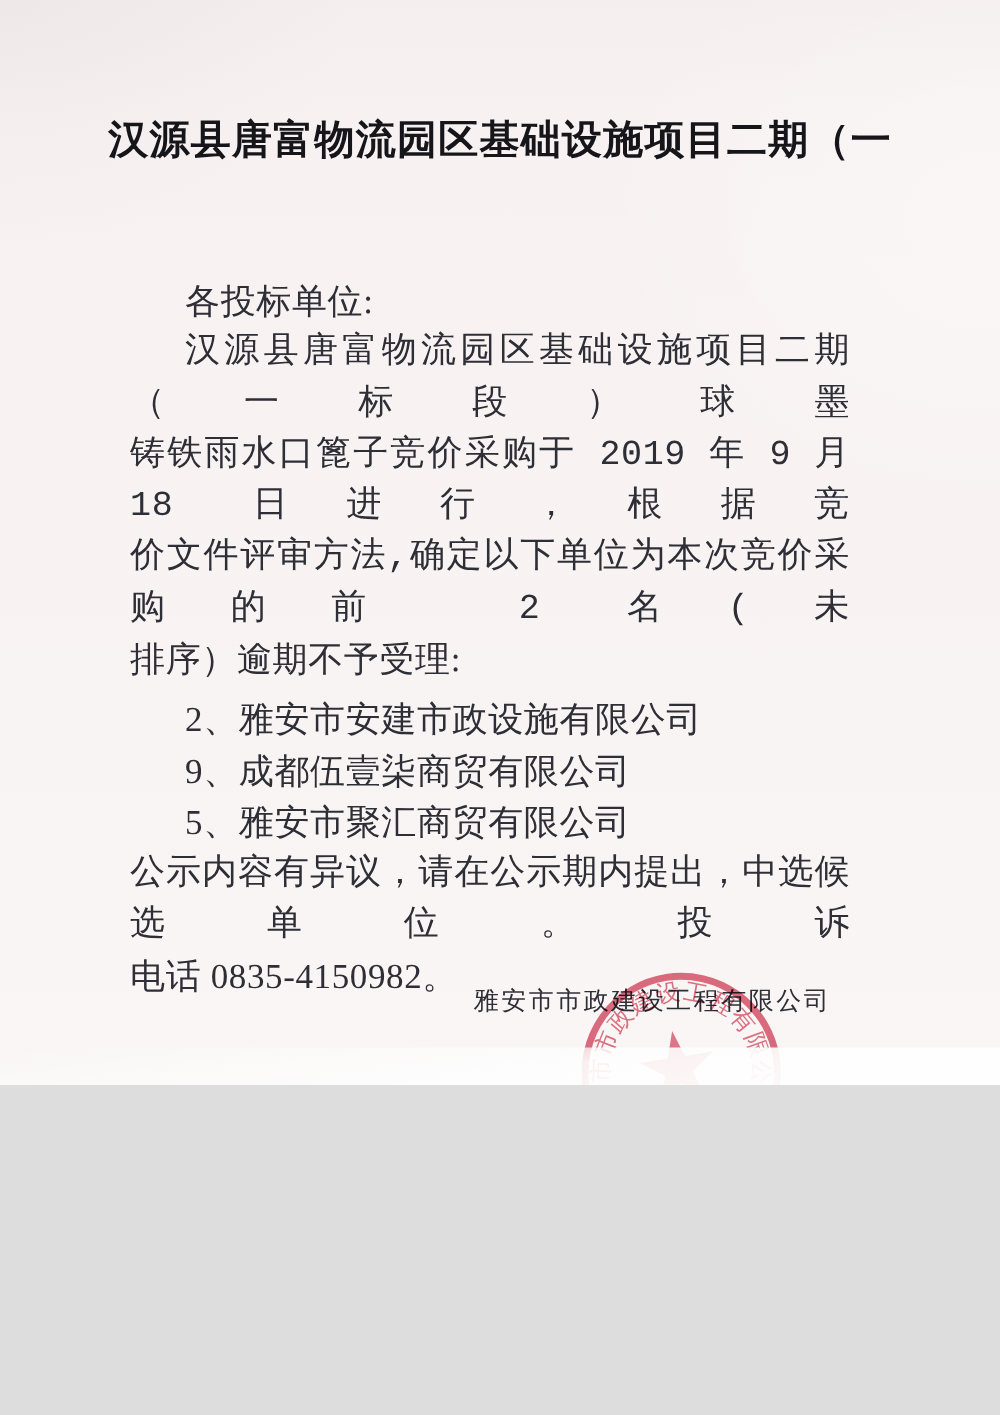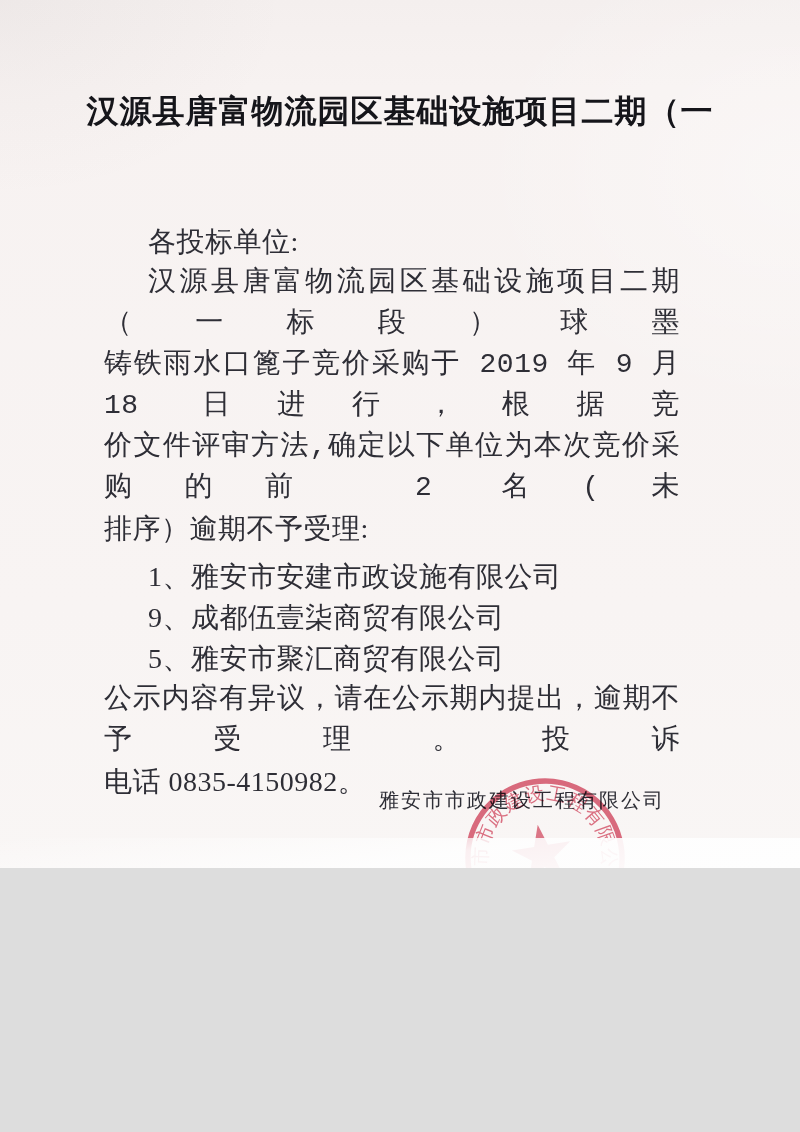--- a/index.html
+++ b/index.html
@@ -98,24 +98,24 @@
   <div class="title">
     <div>汉源县唐富物流园区基础设施项目二期（一</div>
   </div>
 
   <div class="body-text">
     <div class="line indent">各投标单位:</div>
     <div class="line indent fill">汉源县唐富物流园区基础设施项目二期（一标段）球墨</div>
     <div class="line fill">铸铁雨水口篦子竞价采购于 2019 年 9 月 18 日进行，根据竞</div>
     <div class="line fill">价文件评审方法,确定以下单位为本次竞价采购的前 2 名(未</div>
     <div class="line">排序）逾期不予受理:</div>
-    <div class="line indent gap-before">1、雅安市安建市政设施有限公司</div>
+    <div class="line indent gap-before">2、雅安市安建市政设施有限公司</div>
     <div class="line indent">9、成都伍壹柒商贸有限公司</div>
     <div class="line indent">5、雅安市聚汇商贸有限公司</div>
-    <div class="line fill">公示内容有异议，请在公示期内提出，逾期不予受理。投诉</div>
+    <div class="line fill">公示内容有异议，请在公示期内提出，中选候选单位。投诉</div>
     <div class="line">电话 0835-4150982。</div>
   </div>
 
   <div class="sig-company">雅安市市政建设工程有限公司</div>
   <div class="sig-date">2023 年 9 月 26 日</div>
 
   <svg class="seal" viewBox="0 0 190 190" xmlns="http://www.w3.org/2000/svg">
     <defs>
       <path id="seal-top-arc" d="M 46.36 126.59 A 58 58 0 1 1 143.64 126.59" fill="none"></path>
       <path id="seal-bottom-arc" d="M 65.85 153.78 A 65 65 0 0 0 124.15 153.78" fill="none"></path>

